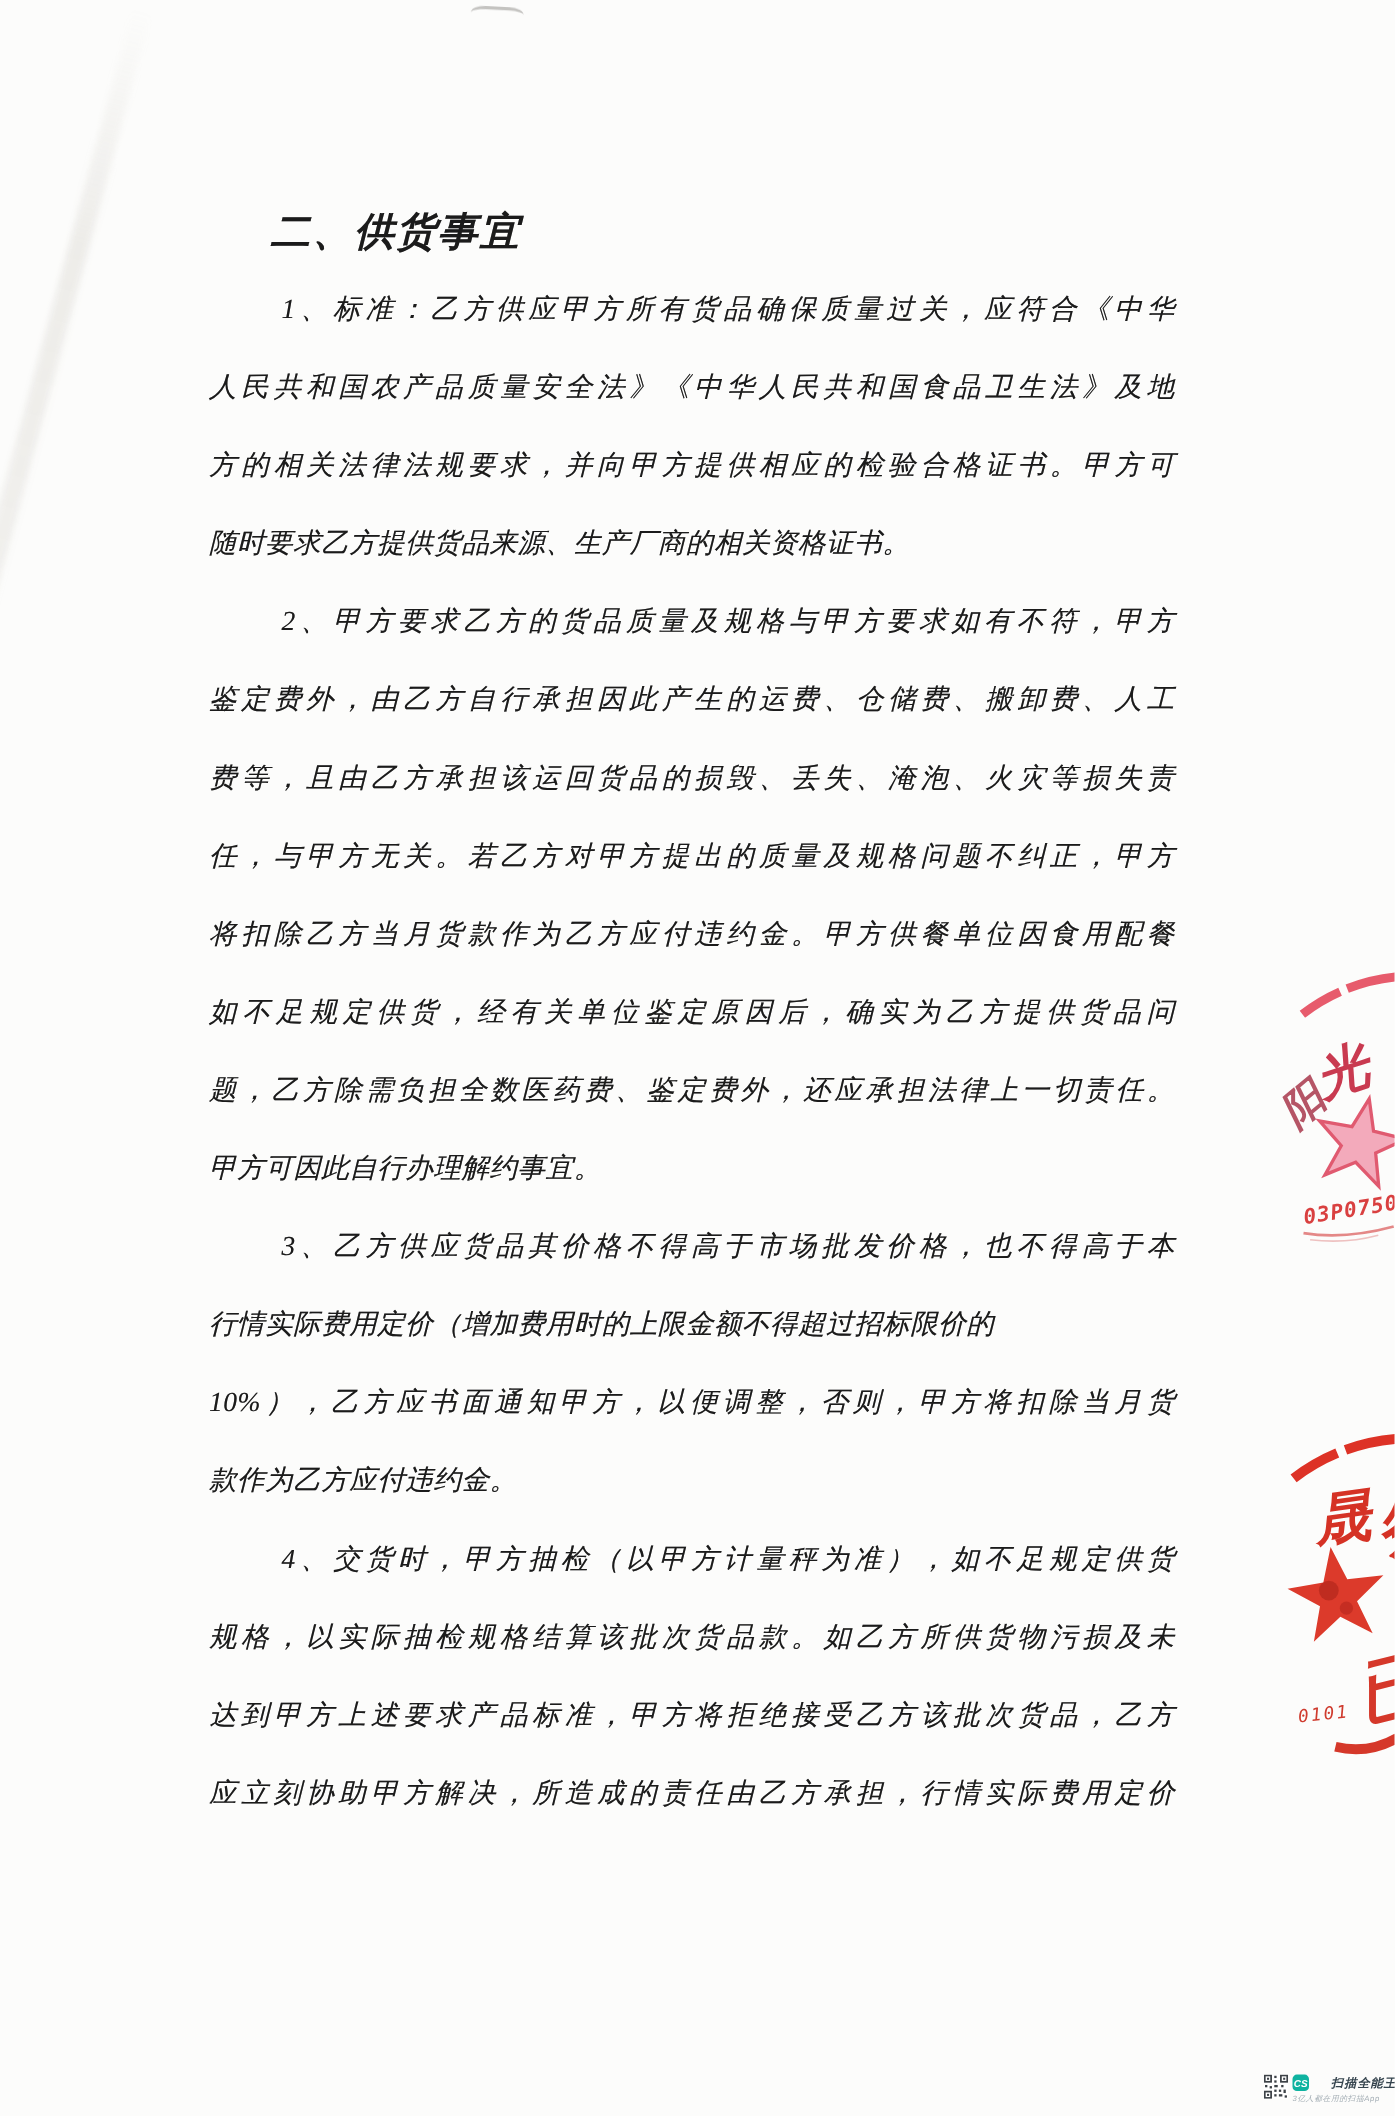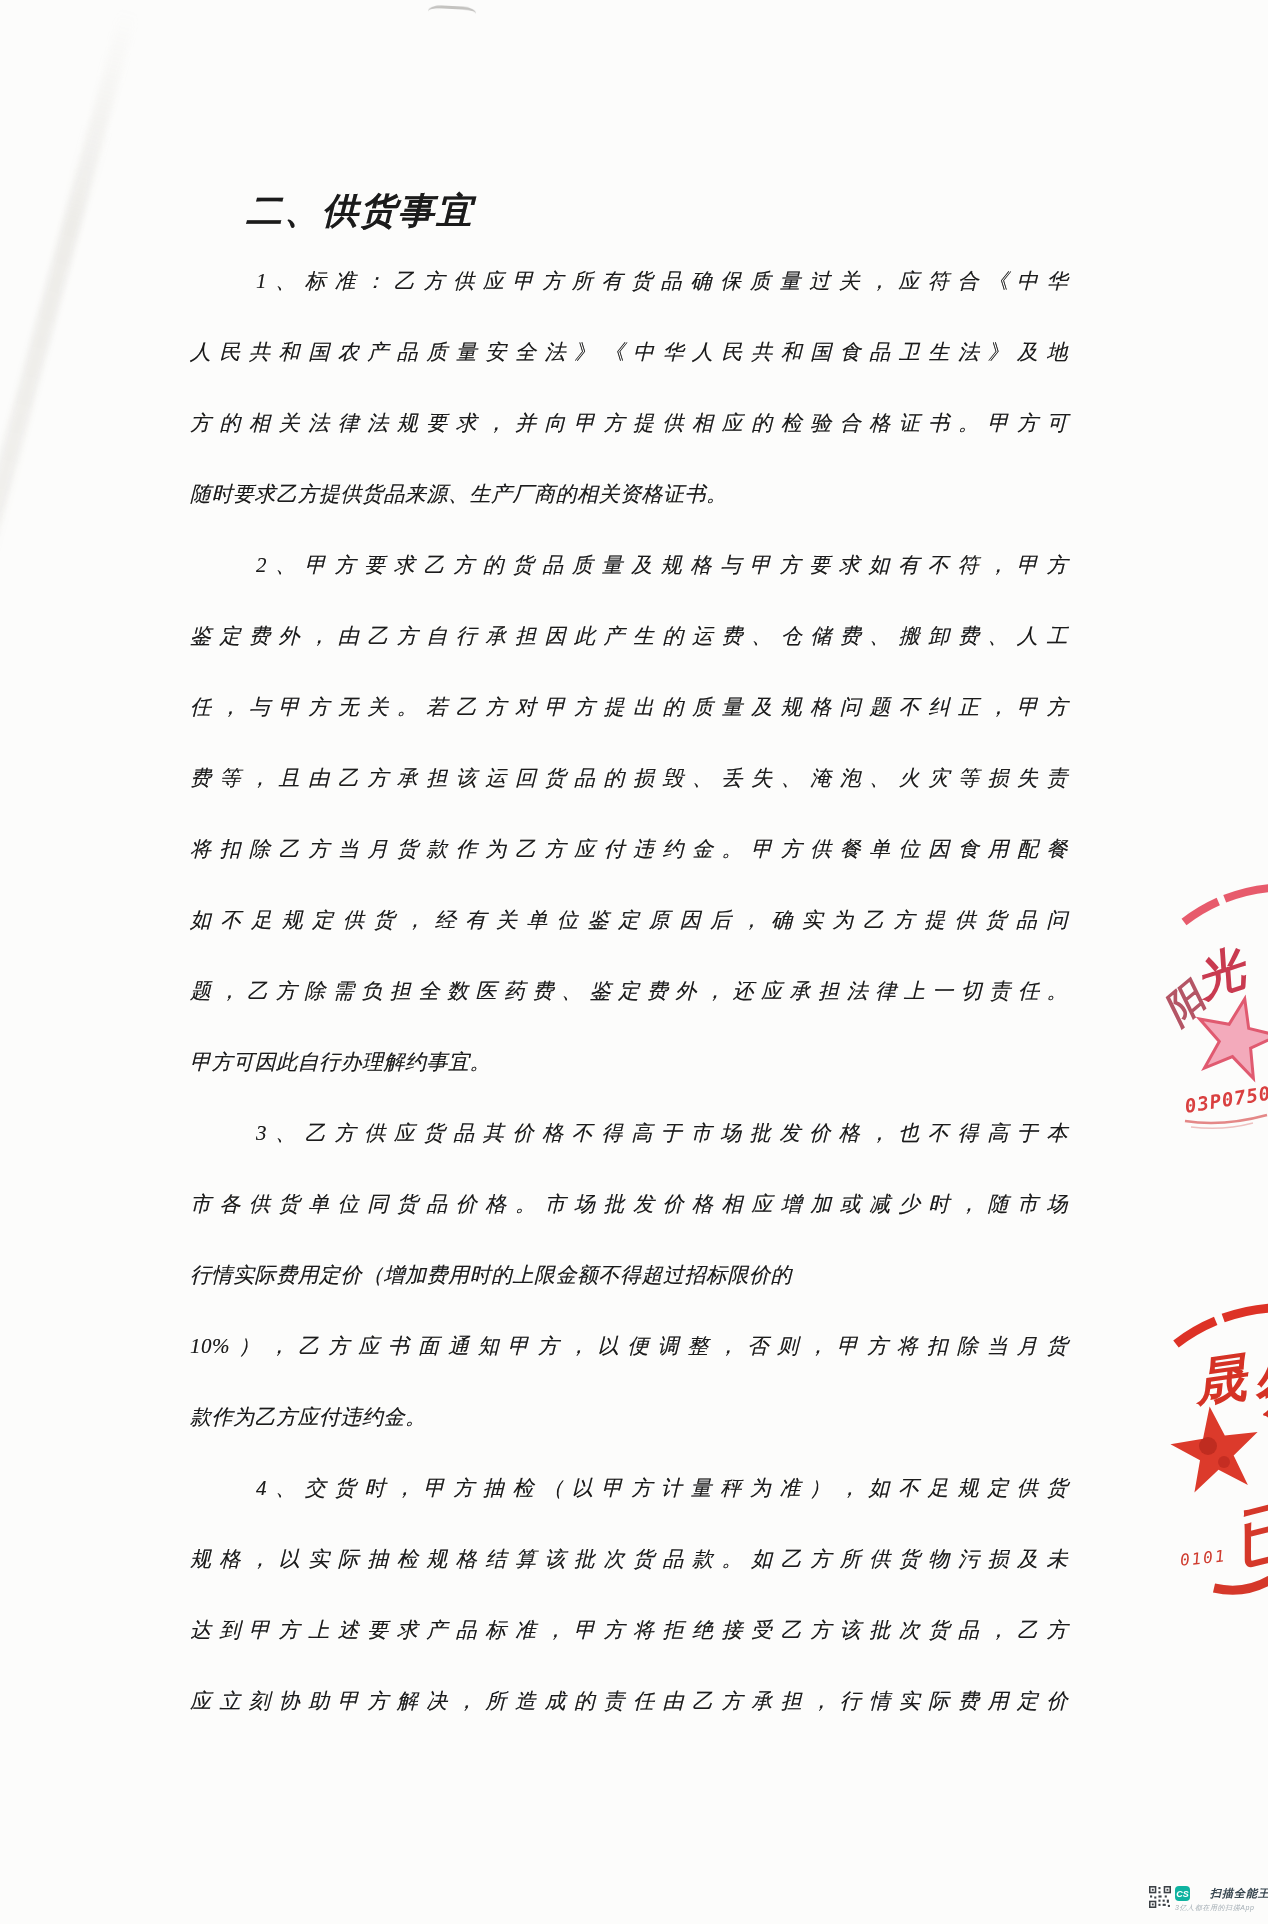--- a/index.html
+++ b/index.html
@@ -16,21 +16,21 @@
     transform:rotate(15deg);transform-origin:50% 0;filter:blur(3px);
   }
   .topcurve{
     position:absolute;left:428px;top:6px;width:48px;height:10px;
     border-top:3px solid rgba(150,148,144,0.55);border-radius:50% / 90%;
     transform:rotate(3deg);filter:blur(0.5px);
   }
   
   .textblock{position:absolute;left:190px;top:175px;width:878px;}
   .line{
-    height:71px;line-height:71px;font-size:21px;color:#1b1b1b;
+    height:71px;line-height:71px;font-size:25px;color:#1b1b1b;
     letter-spacing:0.5px;text-shadow:0 0 0.5px rgba(20,20,20,0.45);
   }
   .line.just{text-align:justify;text-align-last:justify;text-justify:inter-character;}
   .line.indent{text-indent:66px;}
   .line.heading{
     font-family:"Liberation Sans","DejaVu Sans",sans-serif;
     font-weight:700;font-size:36px;text-indent:56px;letter-spacing:2px;
   }
   
   .stamp{position:absolute;pointer-events:none;}
@@ -59,28 +59,27 @@
 
   <div class="textblock">
     <div class="line heading">二、供货事宜</div>
     <div>
         <div class="line just indent">1、标准：乙方供应甲方所有货品确保质量过关，应符合《中华</div>
         <div class="line just">人民共和国农产品质量安全法》《中华人民共和国食品卫生法》及地</div>
         <div class="line just">方的相关法律法规要求，并向甲方提供相应的检验合格证书。甲方可</div>
         <div class="line">随时要求乙方提供货品来源、生产厂商的相关资格证书。</div>
         <div class="line just indent">2、甲方要求乙方的货品质量及规格与甲方要求如有不符，甲方</div>
         <div class="line just">鉴定费外，由乙方自行承担因此产生的运费、仓储费、搬卸费、人工</div>
+        <div class="line just">费等，且由乙方承担该运回货品的损毁、丢失、淹泡、火灾等损失责</div>
         <div class="line just">任，与甲方无关。若乙方对甲方提出的质量及规格问题不纠正，甲方</div>
-        <div class="line just">费等，且由乙方承担该运回货品的损毁、丢失、淹泡、火灾等损失责</div>
         <div class="line just">将扣除乙方当月货款作为乙方应付违约金。甲方供餐单位因食用配餐</div>
         <div class="line just">如不足规定供货，经有关单位鉴定原因后，确实为乙方提供货品问</div>
         <div class="line just">题，乙方除需负担全数医药费、鉴定费外，还应承担法律上一切责任。</div>
         <div class="line">甲方可因此自行办理解约事宜。</div>
         <div class="line just indent">3、乙方供应货品其价格不得高于市场批发价格，也不得高于本</div>
-        <div class="line just">市各供货单位同货品价格。市场批发价格相应增加或减少时，随市场</div>
         <div class="line">行情实际费用定价（增加费用时的上限金额不得超过招标限价的</div>
         <div class="line just">10%），乙方应书面通知甲方，以便调整，否则，甲方将扣除当月货</div>
         <div class="line">款作为乙方应付违约金。</div>
         <div class="line just indent">4、交货时，甲方抽检（以甲方计量秤为准），如不足规定供货</div>
         <div class="line just">规格，以实际抽检规格结算该批次货品款。如乙方所供货物污损及未</div>
         <div class="line just">达到甲方上述要求产品标准，甲方将拒绝接受乙方该批次货品，乙方</div>
         <div class="line just">应立刻协助甲方解决，所造成的责任由乙方承担，行情实际费用定价</div>
       </div>
   </div>
 

